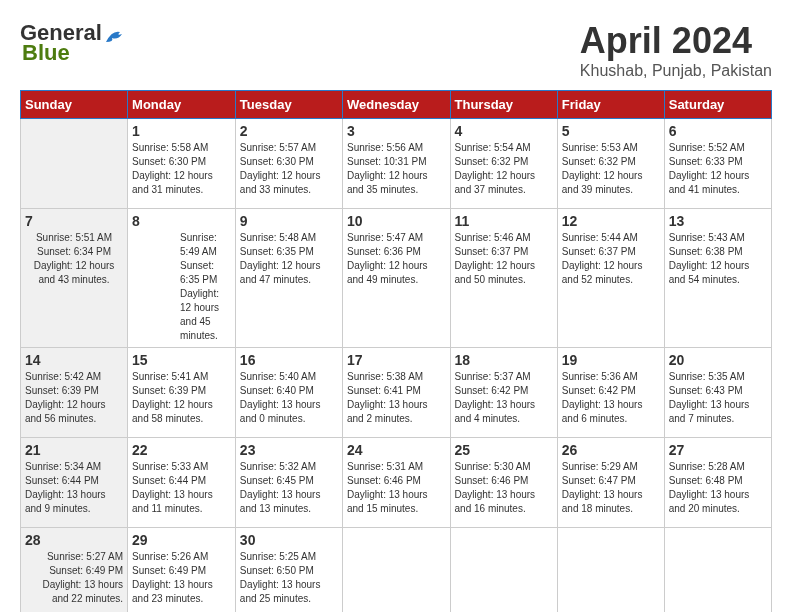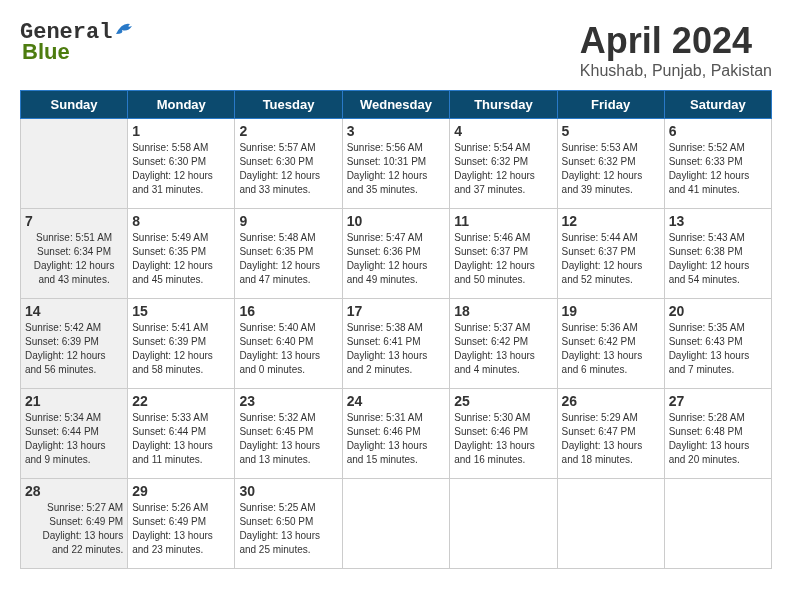--- a/index.html
+++ b/index.html
@@ -31,24 +31,24 @@
     .location {
       font-size: 16px;
       color: #555;
     }
     table {
       width: 100%;
       border-collapse: collapse;
       font-size: 10.5px;
     }
     thead th {
-      background: #0c4a6e;
+      background: #b91c1c;
       color: #fff;
       padding: 6px 4px;
-      text-align: center;
+      text-align: left;
       font-size: 13px;
       font-weight: bold;
       border: 1px solid #2979c8;
     }
     tbody td {
       border: 1px solid #ccc;
       vertical-align: top;
       padding: 4px;
       height: 90px;
       width: 108px;
@@ -70,21 +70,21 @@
     }
     tbody tr td:first-child {
       background: #f0f0f0;
     }
   </style>
 </head>
 <body>
 
 <div class="header">
   <div class="logo">
-    <div style="display:flex; align-items:center;font-family:Liberation Mono, monospace;">
+    <div style="display:flex; align-items:flex-end;">
       <span style="font-size:22px; font-weight:bold; color:#333;">General</span>
       <svg width="22" height="18" viewBox="0 0 22 18" style="margin-left:2px; margin-top:-8px;">
         <path d="M2,14 Q8,2 16,4 Q12,8 18,6 Q14,12 8,10 Q10,14 2,14Z" fill="#2979c8"></path>
       </svg>
     </div>
     <span style="font-size:22px; font-weight:bold; color:#4d7c0f; margin-top:-6px; margin-left:2px;">Blue</span>
   </div>
   <div class="title-block">
     <div class="month-title">April 2024</div>
     <div class="location">Khushab, Punjab, Pakistan</div>
@@ -152,21 +152,21 @@
       <tr>
         <td>
           <span class="day-num">7</span>
           <div class="cell-info" style="white-space: pre-line; text-align: center;">Sunrise: 5:51 AM
 Sunset: 6:34 PM
 Daylight: 12 hours
 and 43 minutes.</div>
         </td>
         <td>
           <span class="day-num">8</span>
-          <div class="cell-info" style="white-space: pre-line;">Sunrise: 5:49 AM
+          <div class="cell-info" style="white-space: pre-line; margin-left: 48px;">Sunrise: 5:49 AM
 Sunset: 6:35 PM
 Daylight: 12 hours
 and 45 minutes.</div>
         </td>
         <td>
           <span class="day-num">9</span>
           <div class="cell-info" style="white-space: pre-line;">Sunrise: 5:48 AM
 Sunset: 6:35 PM
 Daylight: 12 hours
 and 47 minutes.</div>

